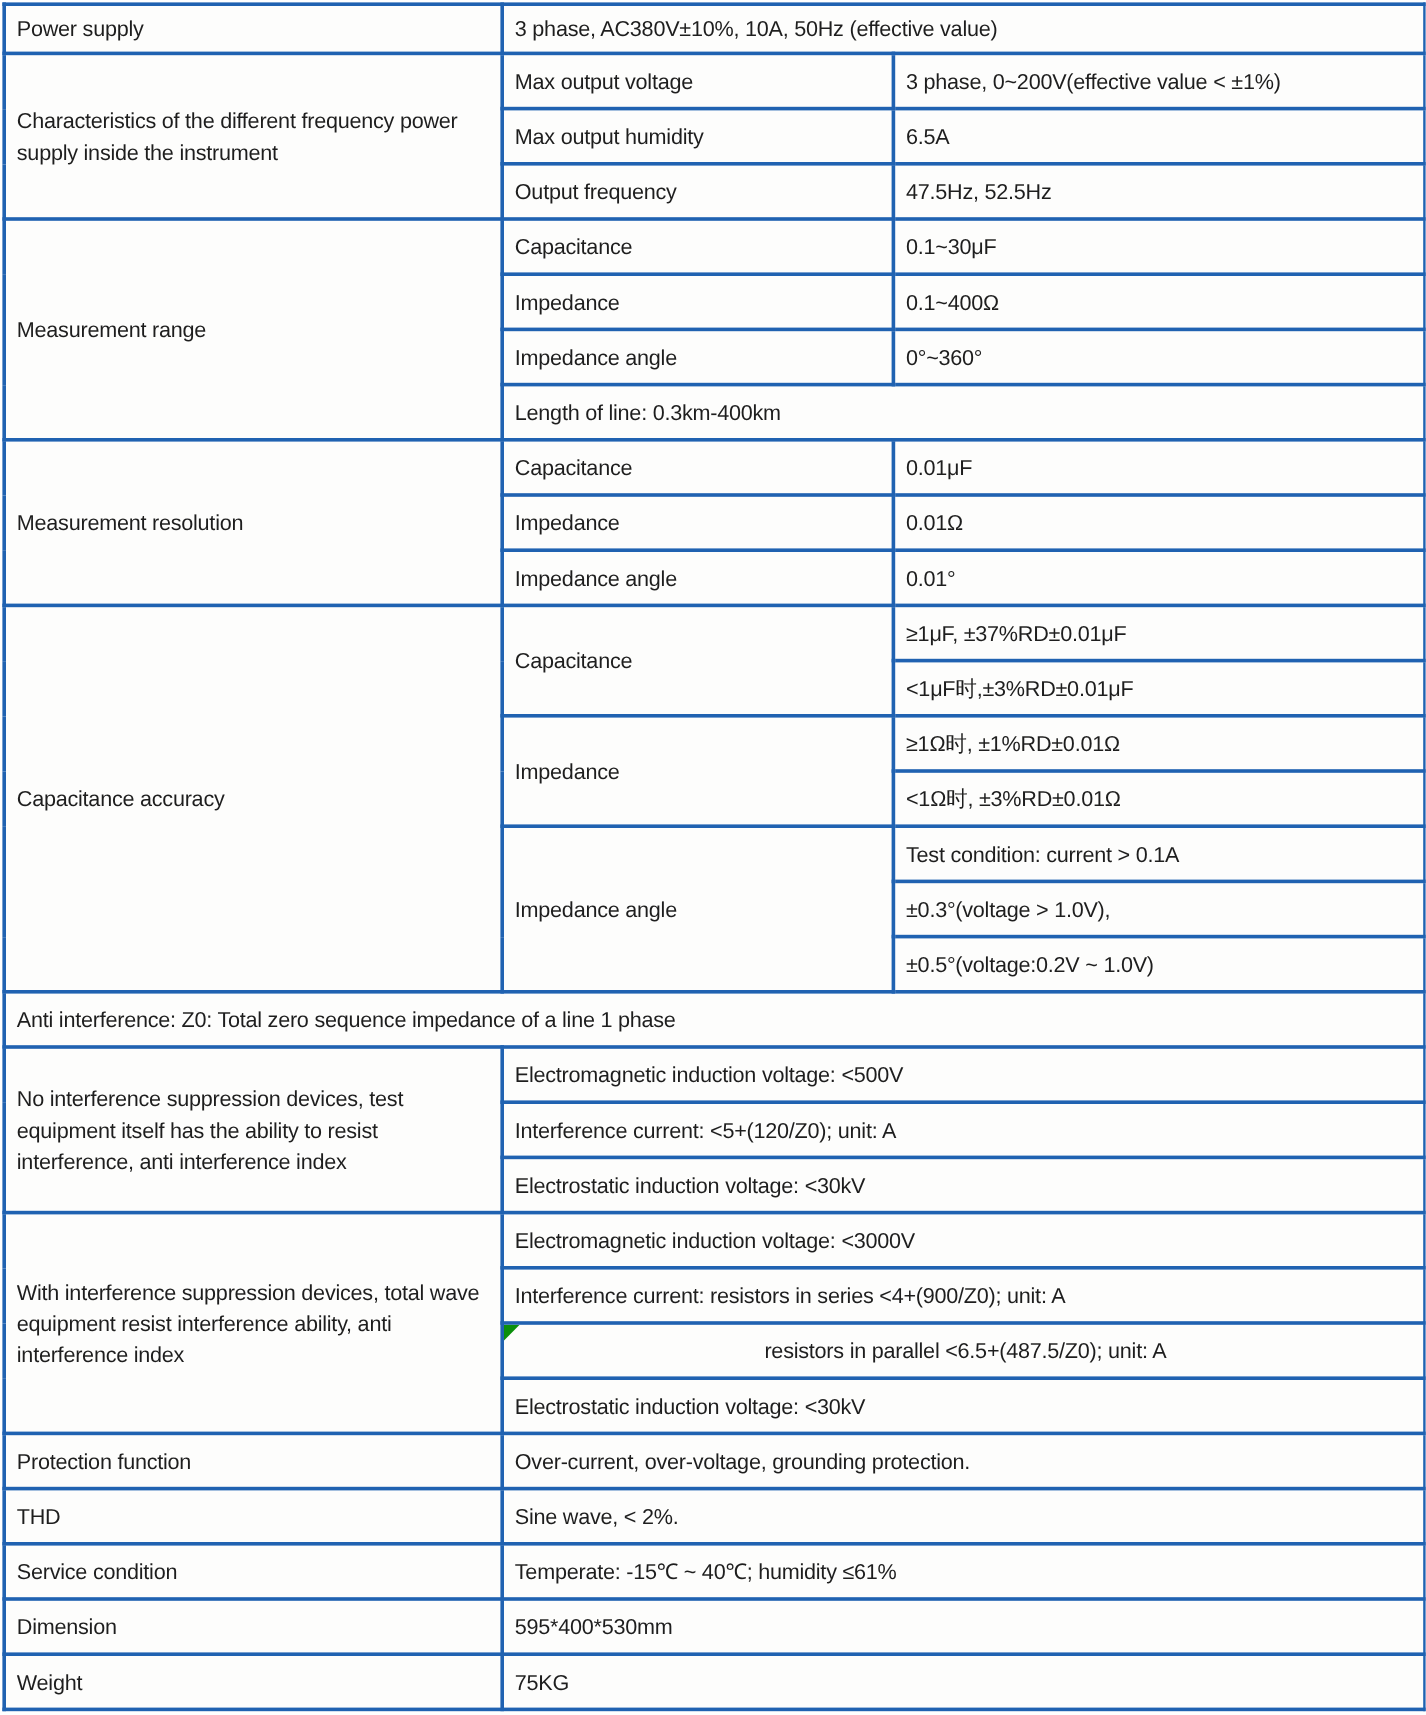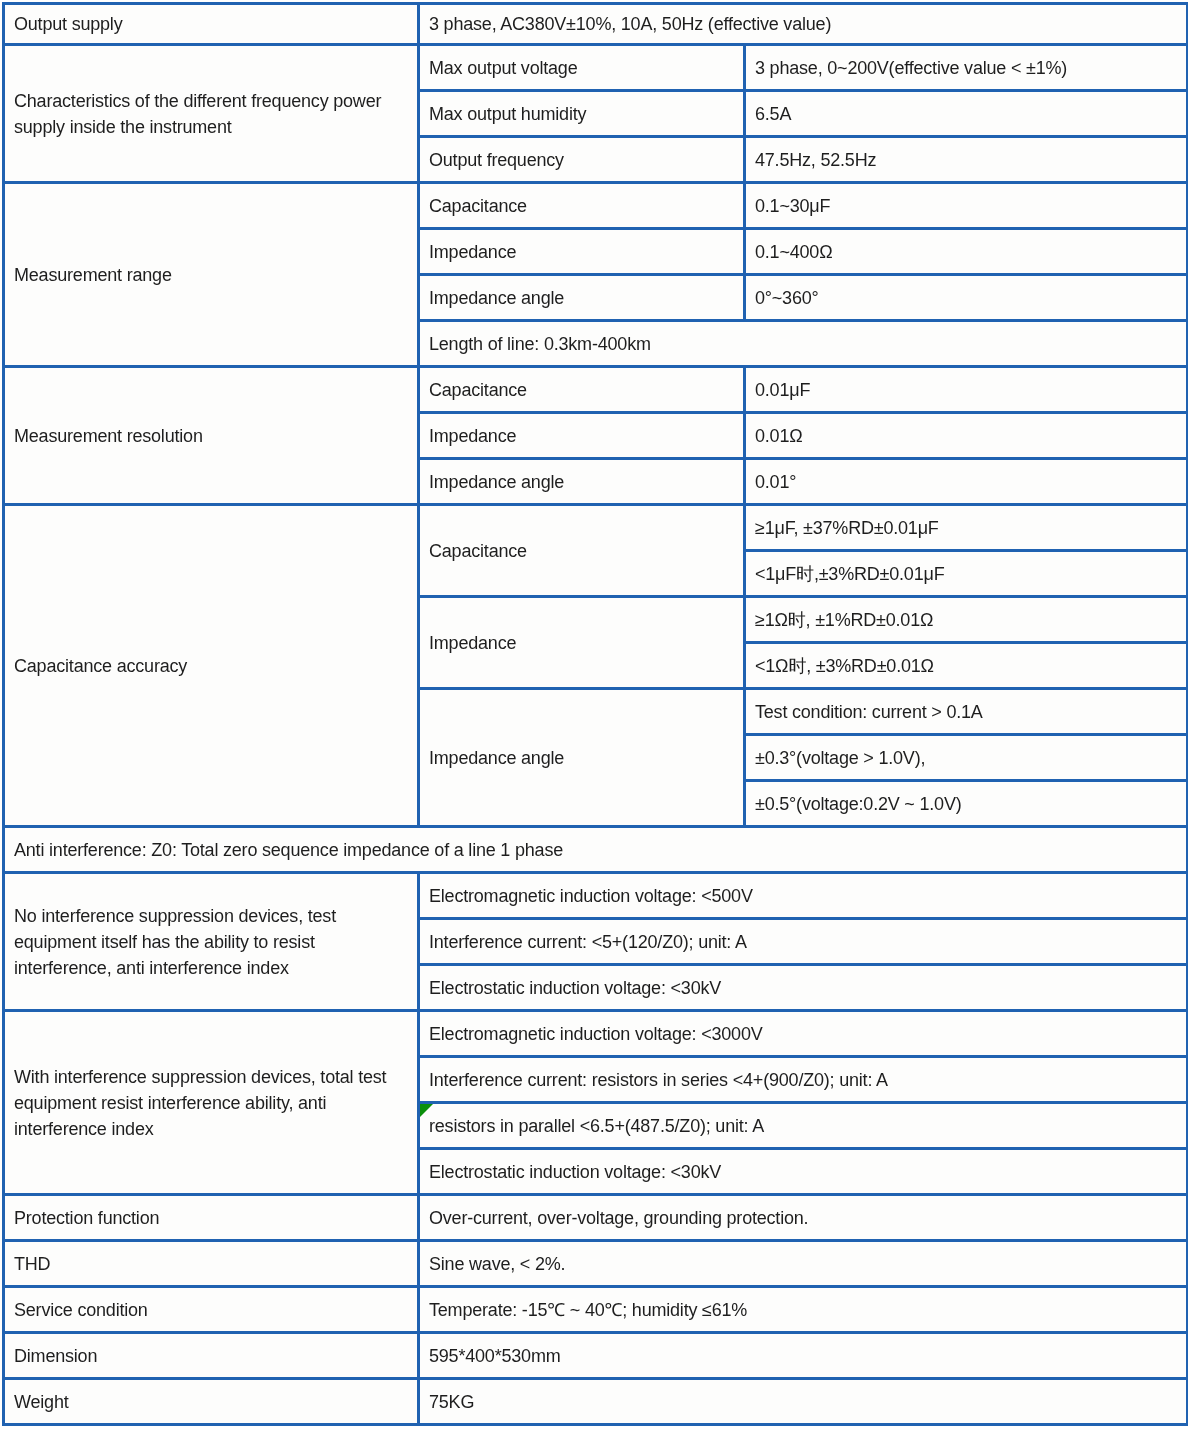--- a/index.html
+++ b/index.html
@@ -26,21 +26,21 @@
     background:var(--cell-bg);
     padding:2px 6px 2px 9px;
     font-size:18px;
     letter-spacing:-0.2px;
     line-height:26px;
     vertical-align:middle;
     overflow:hidden;
   }
   tr.row{height:46px;}
   tr.row-first{height:41px;}
-  td.center{text-align:left;}
+  td.center{text-align:center;}
   td.rel{position:relative;}
   .corner-marker{
     position:absolute;
     top:0;left:0;
     width:0;height:0;
     border-top:13px solid var(--marker-green);
     border-right:13px solid transparent;
   }
 </style>
 </head>
@@ -48,21 +48,21 @@
 
 <div class="spec-wrap">
 <table class="spec">
   <colgroup>
     <col style="width:415px">
         <col style="width:326px">
         <col style="width:443px">
   </colgroup>
   <tbody>
     <tr class="row-first">
-      <td>Output supply</td>
+      <td>Power supply</td>
       <td colspan="2">3 phase, AC380V±10%, 10A, 50Hz (effective value)</td>
     </tr>
 
     <tr class="row">
       <td rowspan="3">Characteristics of the different frequency power supply inside the instrument</td>
       <td>Max output voltage</td>
       <td>3 phase, 0~200V(effective value &lt; ±1%)</td>
     </tr>
     <tr class="row">
       <td>Max output humidity</td>
@@ -139,21 +139,21 @@
       <td colspan="2">Electromagnetic induction voltage: &lt;500V</td>
     </tr>
     <tr class="row">
       <td colspan="2">Interference current: &lt;5+(120/Z0); unit: A</td>
     </tr>
     <tr class="row">
       <td colspan="2">Electrostatic induction voltage: &lt;30kV</td>
     </tr>
 
     <tr class="row">
-      <td rowspan="4">With interference suppression devices, total test equipment resist interference ability, anti interference index</td>
+      <td rowspan="4">With interference suppression devices, total wave equipment resist interference ability, anti interference index</td>
       <td colspan="2">Electromagnetic induction voltage: &lt;3000V</td>
     </tr>
     <tr class="row">
       <td colspan="2">Interference current: resistors in series &lt;4+(900/Z0); unit: A</td>
     </tr>
     <tr class="row">
       <td colspan="2" class="center rel">
         <span class="corner-marker"></span>
         <span>resistors in parallel &lt;6.5+(487.5/Z0); unit: A</span>
       </td>

